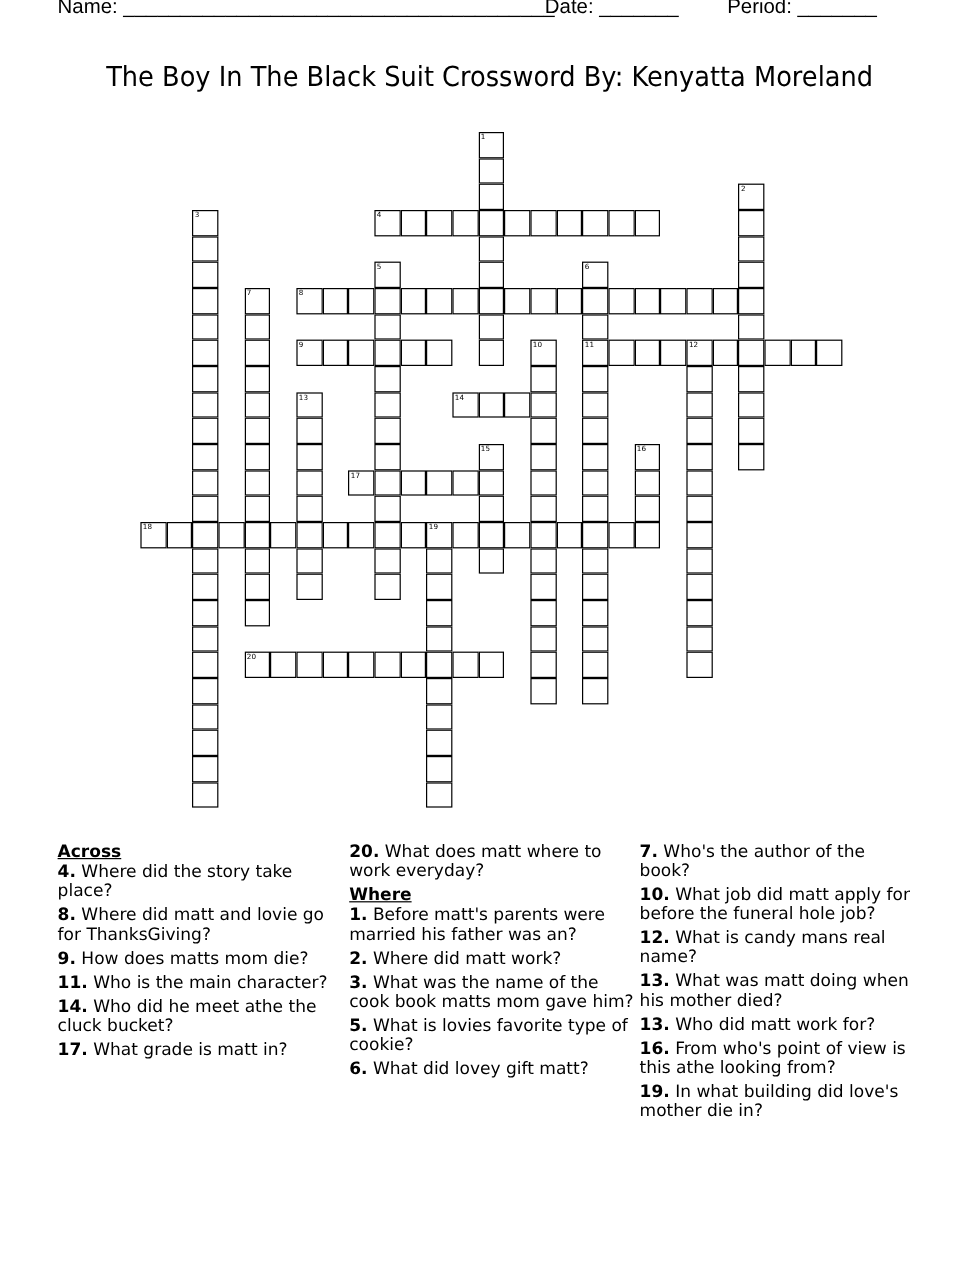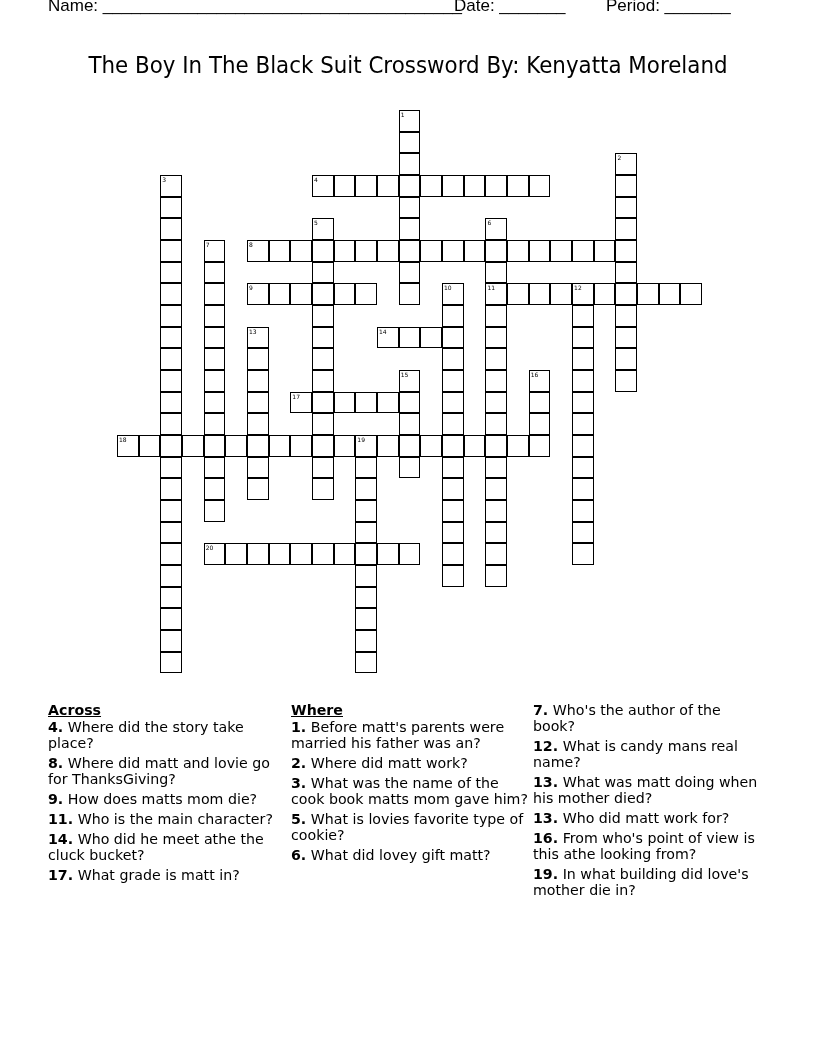--- a/index.html
+++ b/index.html
@@ -277,28 +277,30 @@
   <div class="head">Across</div>
   <div class="clue"><b>4.</b> <span>Where did the story take place?</span></div>
   <div class="clue"><b>8.</b> <span>Where did matt and lovie go for ThanksGiving?</span></div>
   <div class="clue"><b>9.</b> <span>How does matts mom die?</span></div>
   <div class="clue"><b>11.</b> <span>Who is the main character?</span></div>
   <div class="clue"><b>14.</b> <span>Who did he meet athe the cluck bucket?</span></div>
   <div class="clue"><b>17.</b> <span>What grade is matt in?</span></div>
 </div>
 
 <div class="clues" style="left:291px;width:238px;">
+  <div class="clue"><b>20.</b> <span>What does matt where to work everyday?</span></div>
   <div class="head">Where</div>
   <div class="clue"><b>1.</b> <span>Before matt's parents were married his father was an?</span></div>
   <div class="clue"><b>2.</b> <span>Where did matt work?</span></div>
   <div class="clue"><b>3.</b> <span>What was the name of the cook book matts mom gave him?</span></div>
   <div class="clue"><b>5.</b> <span>What is lovies favorite type of cookie?</span></div>
   <div class="clue"><b>6.</b> <span>What did lovey gift matt?</span></div>
 </div>
 
 <div class="clues" style="left:533px;width:232px;">
   <div class="clue"><b>7.</b> <span>Who's the author of the book?</span></div>
+  <div class="clue"><b>10.</b> <span>What job did matt apply for before the funeral hole job?</span></div>
   <div class="clue"><b>12.</b> <span>What is candy mans real name?</span></div>
   <div class="clue"><b>13.</b> <span>What was matt doing when his mother died?</span></div>
   <div class="clue"><b>13.</b> <span>Who did matt work for?</span></div>
   <div class="clue"><b>16.</b> <span>From who's point of view is this athe looking from?</span></div>
   <div class="clue"><b>19.</b> <span>In what building did love's mother die in?</span></div>
 </div>
 
 </body></html>

